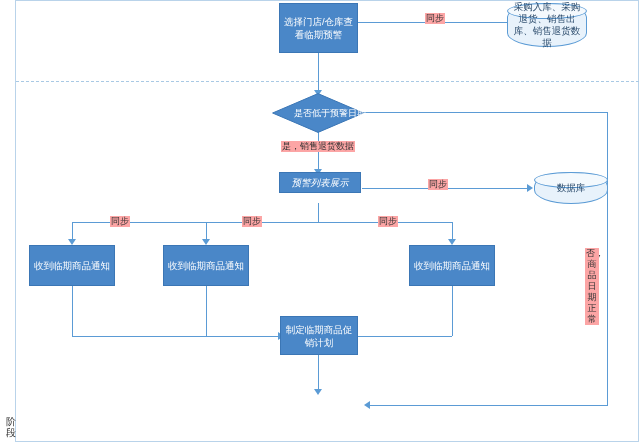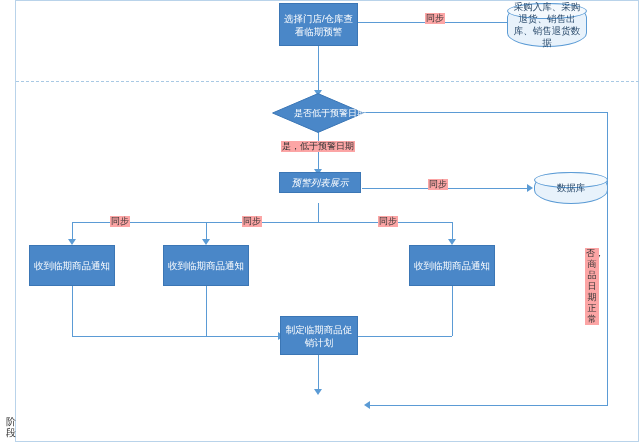--- a/index.html
+++ b/index.html
@@ -198,21 +198,21 @@
 
   <div class="conn h" style="left:357px; top:22px; width:150px;"></div>
   <div class="arrow left" style="left:351px; top:18px;"></div>
   <div class="edge-label" style="left:425px; top:13px;">同步</div>
 
   <div class="conn v" style="left:318px; top:46px; height:47px;"></div>
   <div class="arrow down" style="left:314px; top:90px;"></div>
 
   <div class="conn v" style="left:318px; top:131px; height:41px;"></div>
   <div class="arrow down" style="left:314px; top:169px;"></div>
-  <div class="edge-label" style="left:281px; top:141px;">是，低于预警日期</div>
+  <div class="edge-label" style="left:281px; top:141px;">是，销售退货数据</div>
 
   <div class="conn h" style="left:357px; top:112px; width:250px;"></div>
   <div class="conn v" style="left:607px; top:112px; height:293px;"></div>
   <div class="conn h" style="left:370px; top:405px; width:238px;"></div>
   <div class="arrow left" style="left:364px; top:401px;"></div>
   <div class="edge-label vertical" style="left:585px; top:248px; width:12px;">否，商品日期正常</div>
 
   <div class="conn h" style="left:362px; top:188px; width:166px;"></div>
   <div class="arrow right" style="left:527px; top:184px;"></div>
   <div class="edge-label" style="left:428px; top:179px;">同步</div>
@@ -238,21 +238,21 @@
 
   <div class="conn v" style="left:206px; top:286px; height:50px;"></div>
 
   <div class="conn v" style="left:452px; top:286px; height:50px;"></div>
   <div class="conn h" style="left:358px; top:336px; width:94px;"></div>
   <div class="arrow left" style="left:352px; top:332px;"></div>
 
   <div class="conn v" style="left:318px; top:355px; height:37px;"></div>
   <div class="arrow down" style="left:314px; top:389px;"></div>
 
-  <div class="node process" style="left:279px; top:3px; width:79px; height:43px;">
+  <div class="node process" style="left:279px; top:3px; width:79px; height:50px;">
     <span class="txt">选择门店/仓库查看临期预警</span>
   </div>
 
   <div class="cyl" style="left:507px; top:3px; width:80px; height:44px;">
     <span class="txt">采购入库、采购退货、销售出库、销售退货数据</span>
   </div>
 
   <div class="diamond-wrap" style="left:272px; top:93px; width:92px; height:40px;">
     <svg class="diamond-shape" viewBox="0 0 92 40" preserveAspectRatio="none">
       <polygon points="46,0.6 91.4,20 46,39.4 0.6,20" fill="#4a87c8" stroke="#3b76b5" stroke-width="1"></polygon>

